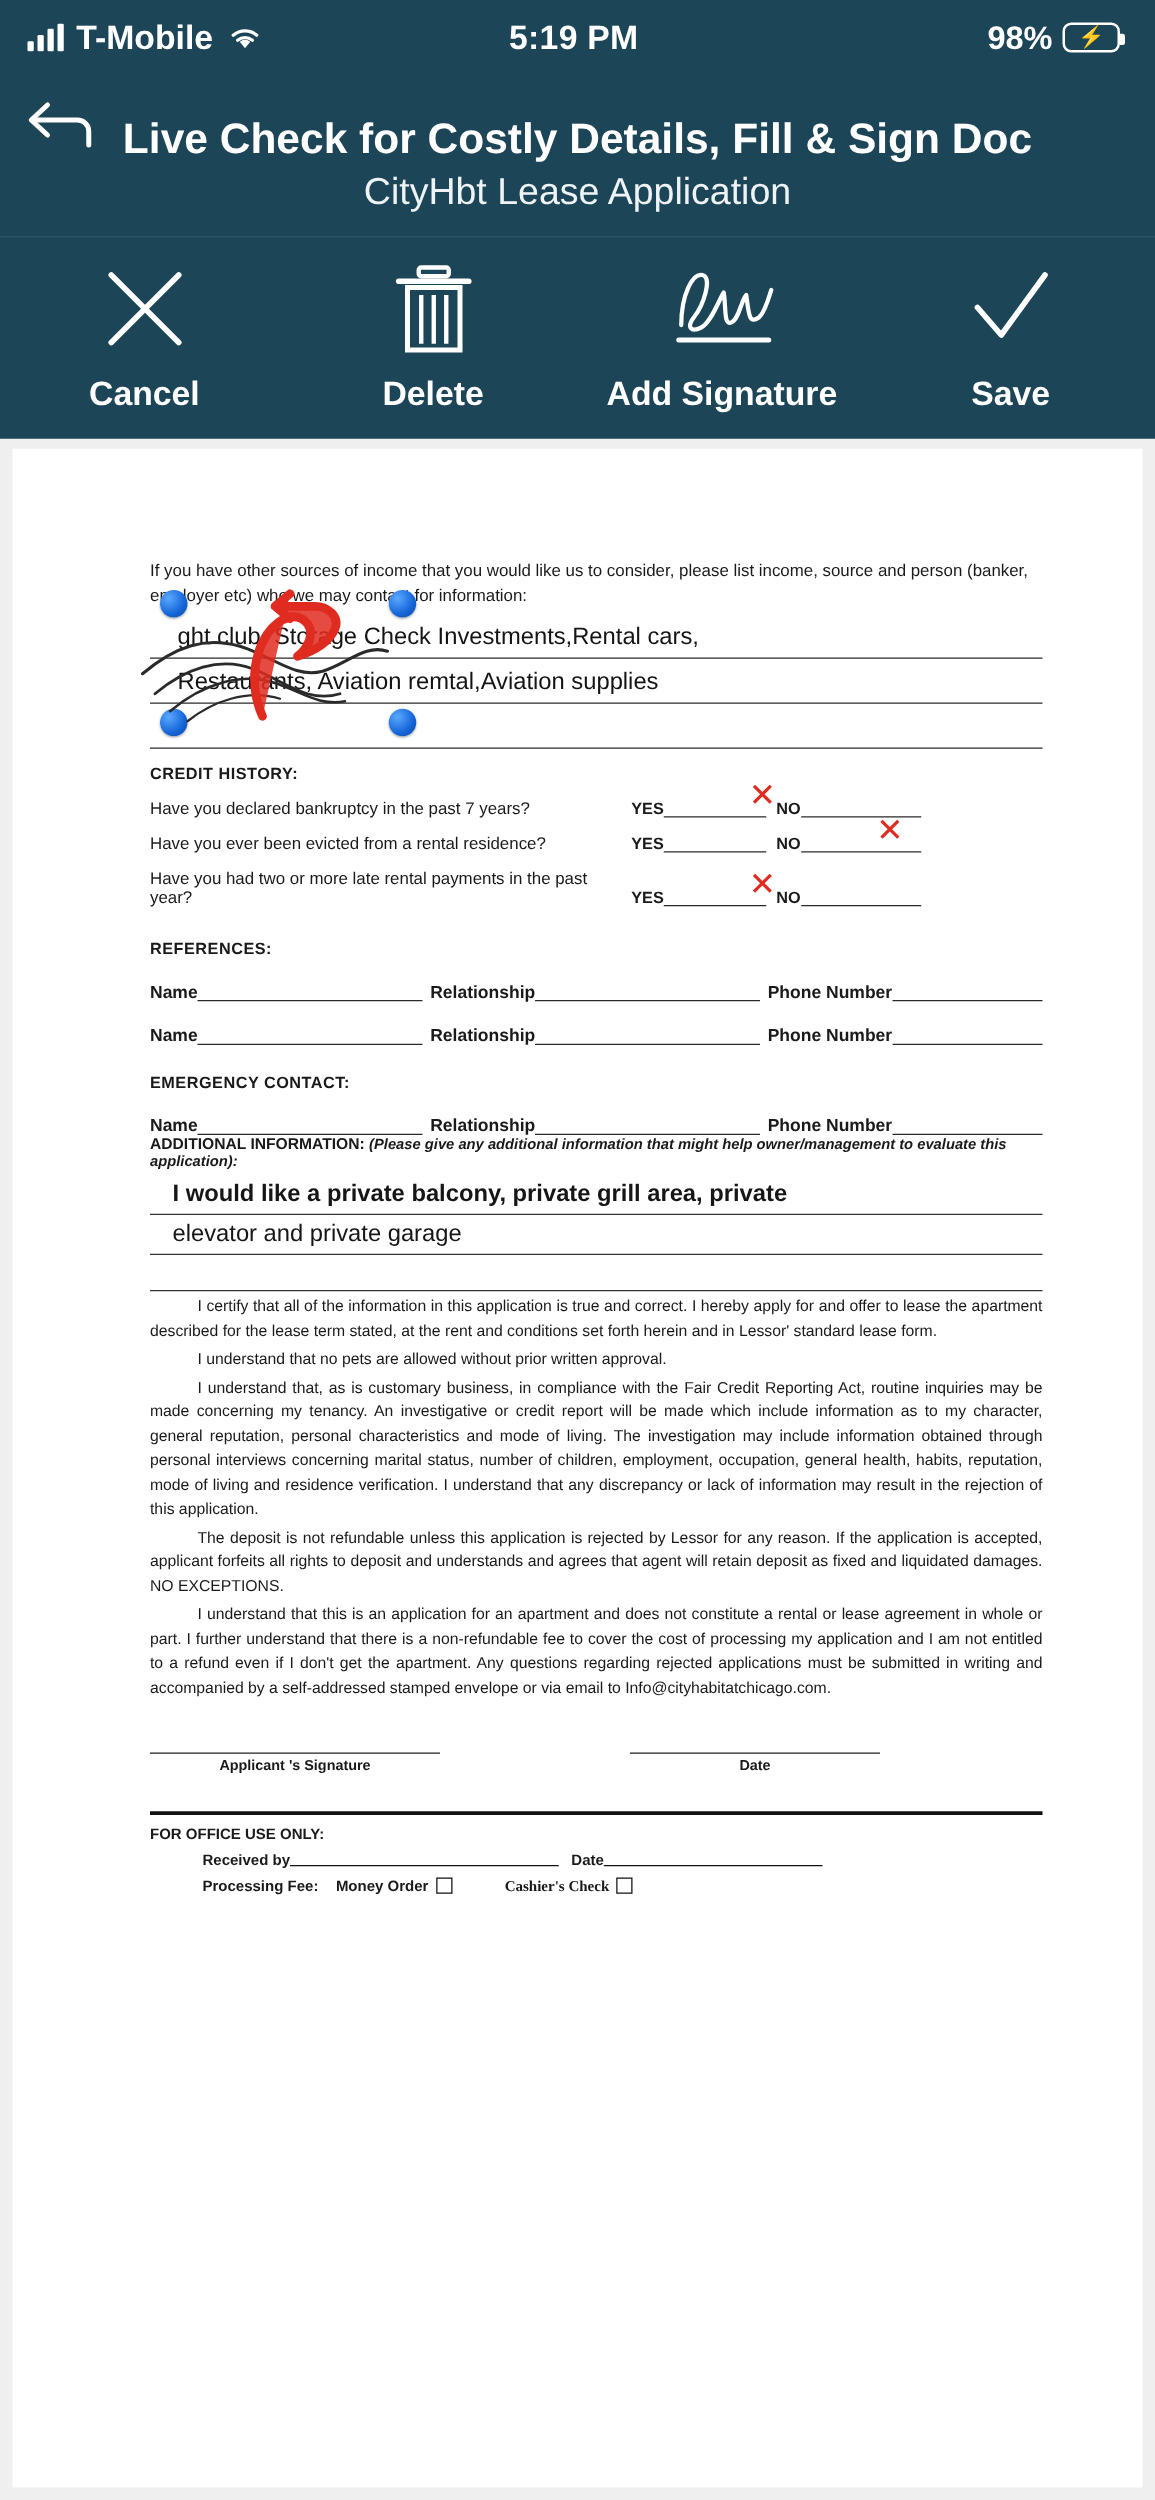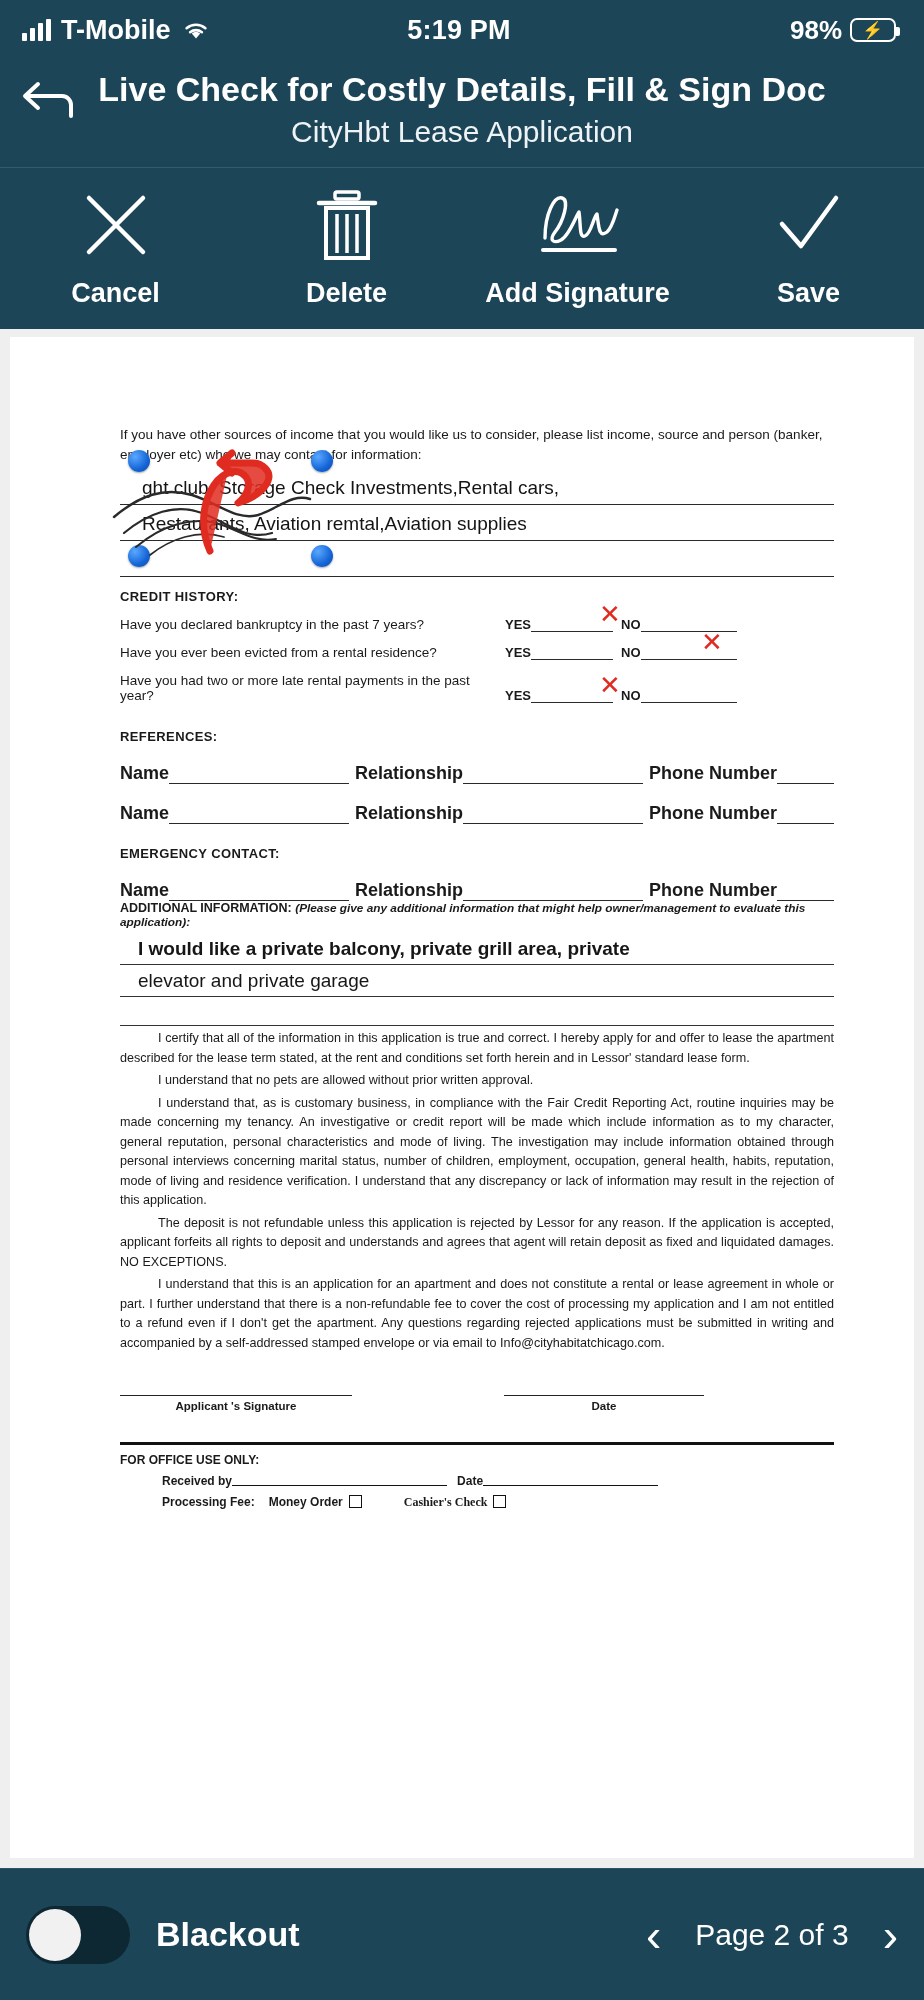--- a/index.html
+++ b/index.html
@@ -60,20 +60,21 @@
   .back-arrow {
     position: absolute; left: 18px; top: 14px;
     width: 62px; height: 50px;
     cursor: pointer;
   }
   .nav-title {
     text-align: center;
     font-size: 34px; font-weight: bold;
     line-height: 1.25;
     padding: 0 70px;
+    margin-top: 22px;
   }
   .nav-sub {
     text-align: center;
     font-size: 30px; font-weight: normal;
     margin-top: 4px;
     color: #eef3f6;
   }
   .nav-divider { height: 1px; background: #36596b; }
 
   
@@ -130,21 +131,21 @@
   .qrow { display: flex; align-items: flex-end; margin-top: 13px; font-size: 13.5px; }
   .qtext { width: 385px; }
   .ynwrap { display: flex; gap: 0px; align-items: flex-end; position: relative; }
   .yn { font-size: 13px; font-weight: bold; }
   .ul { display: inline-block; border-bottom: 1.1px solid #2a2a2a; height: 13px; }
   .xmark {
     position: absolute; color: #e02b20; font-size: 26px; line-height: 0.6;
     font-family: "Liberation Sans", sans-serif; font-weight: 400;
   }
 
-  .ref-row { display: flex; align-items: flex-end; margin-top: 19px; font-size: 18px; }
+  .ref-row { display: flex; align-items: flex-end; margin-top: 19px; font-size: 14px; }
   .ref-row .lbl { font-weight: bold; }
   .ref-row .line { border-bottom: 1.1px solid #2a2a2a; height: 13px; }
 
   .addinfo { font-size: 12.5px; }
   .handwrite {
     font-size: 19px; color: #161616;
     border-bottom: 1.2px solid #333; height: 31px; padding-left: 18px; padding-top: 4px;
   }
   .blankline { border-bottom: 1.2px solid #333; height: 28px; }
 
@@ -424,25 +425,14 @@
       </svg>
 
       <svg class="redhand" style="left:170px; top:96px;" width="120" height="130" viewBox="0 0 120 130">
         <path d="M30 118 C20 96, 22 70, 34 52 C44 38, 58 34, 66 44 C72 52, 66 64, 58 70 C72 66, 84 58, 88 48
                  C92 38, 82 30, 72 30 L40 30 L52 20 M40 30 L52 40" stroke="#e02b20" stroke-width="7" fill="#e02b20" fill-opacity="0.85" stroke-linecap="round" stroke-linejoin="round"></path>
       </svg>
 
     </div>
   </div>
 
-  <div class="bottombar">
-    <div class="toggle">
-      <span class="knob"></span>
-    </div>
-    <div class="blackout-label">Blackout</div>
-    <div class="pager">
-      <span class="chev">‹</span>
-      <span class="ptext">Page 2 of 3</span>
-      <span class="chev chev-right">›</span>
-    </div>
-  </div>
 
 </div>
 
 </body></html>

